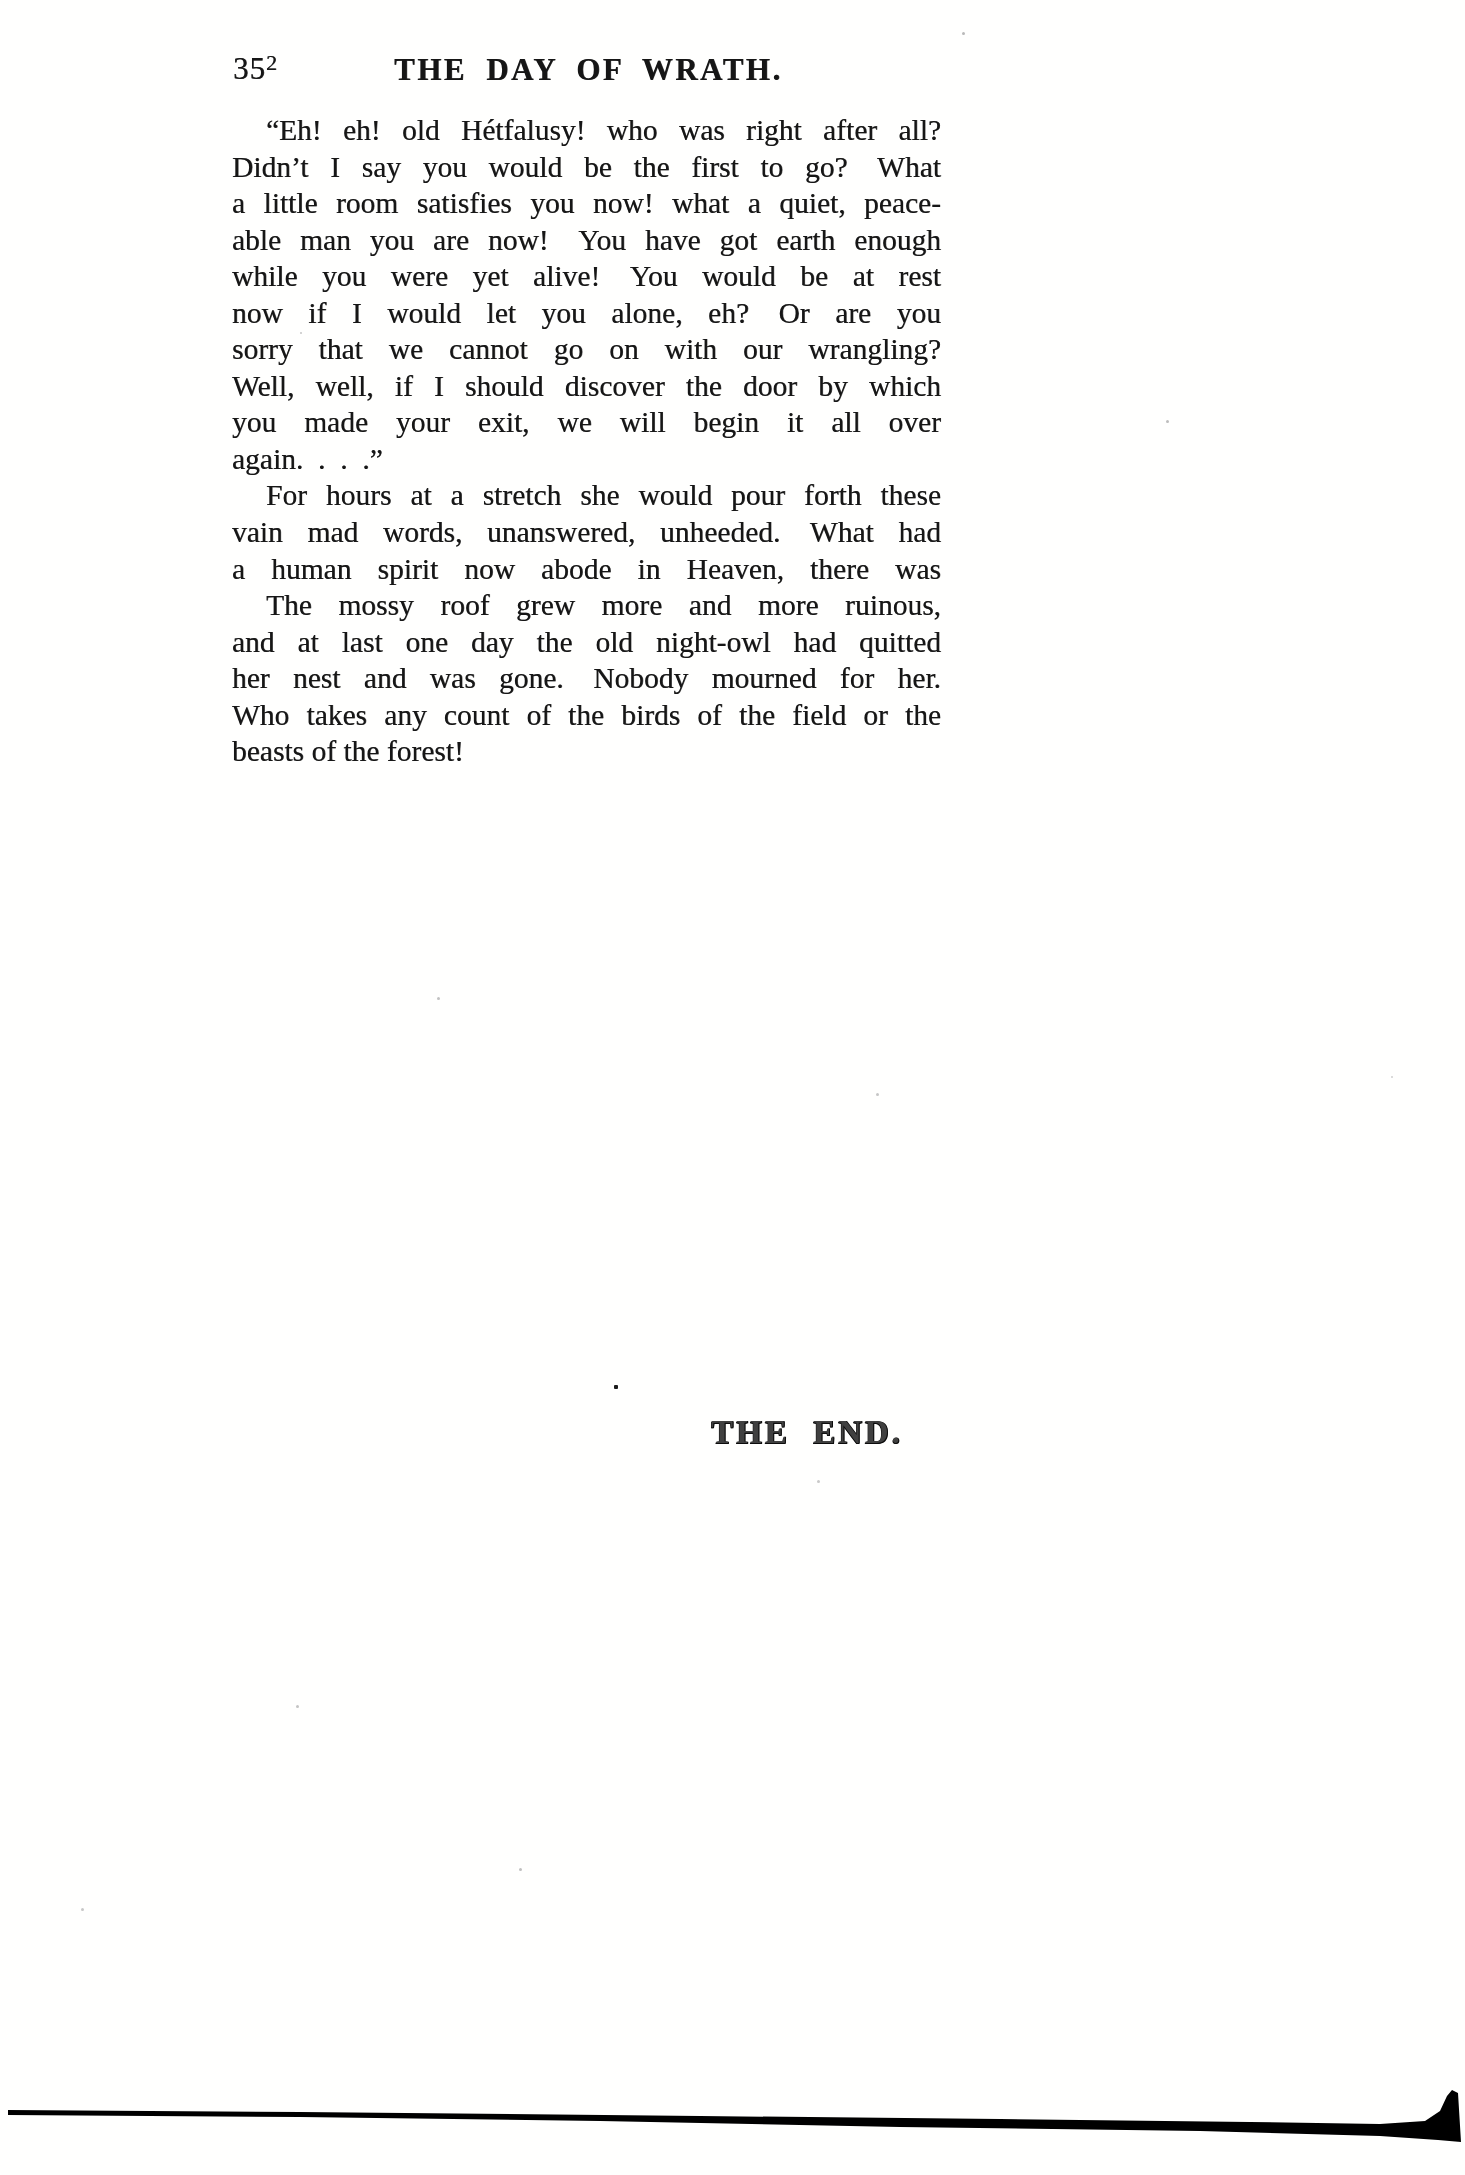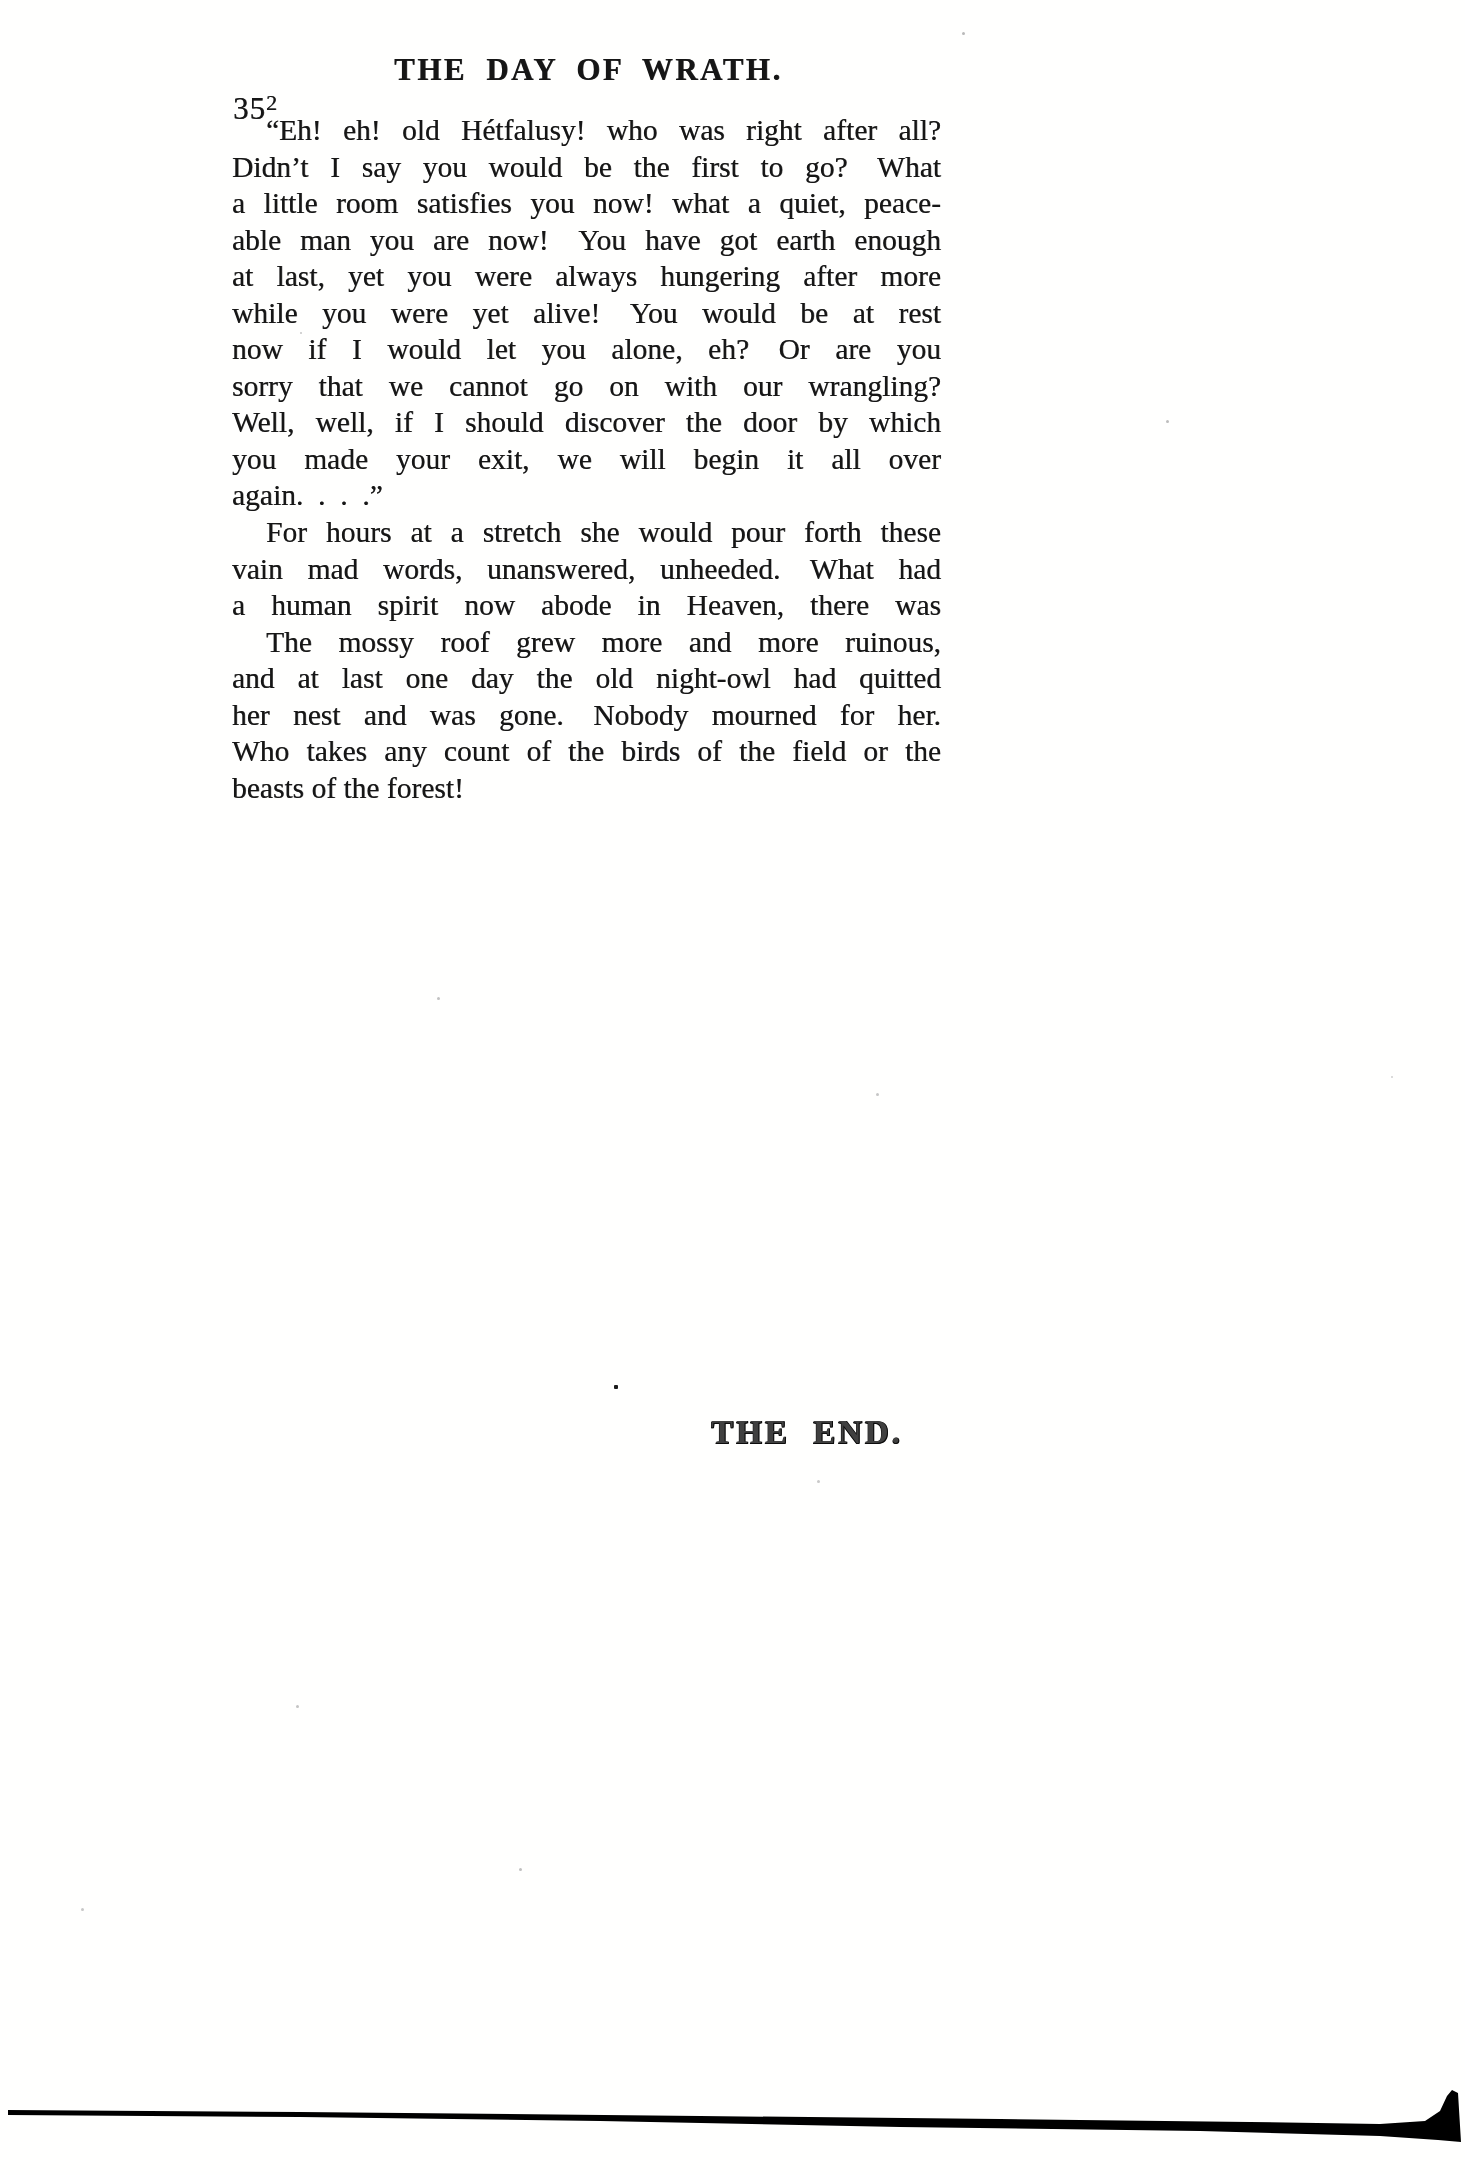--- a/index.html
+++ b/index.html
@@ -19,21 +19,20 @@
     background: #fffffe;
   }
   
   .pagenum {
     position: absolute;
     left: 233px;
     top: 50px;
     font-size: 31px;
     letter-spacing: 1px;
     text-shadow: 0.5px 0.3px 0 rgba(0,0,0,0.7);
-    margin-top: 40px;
   }
   .pagenum sup {
     font-size: 22px;
     vertical-align: 9px;
     letter-spacing: 0;
   }
   .running-title {
     position: absolute;
     left: 394px;
     top: 52px;
@@ -100,21 +99,20 @@
   <span class="pagenum"><span>35</span><sup>2</sup></span>
 
   <div class="running-title">THE DAY OF WRATH.</div>
 
   <main class="textblock">
 
     <div class="line indent">“Eh! eh! old Hétfalusy! who was right after all?</div>
     <div class="line">Didn’t I say you would be the first to go? What</div>
     <div class="line">a little room satisfies you now! what a quiet, peace-</div>
     <div class="line">able man you are now! You have got earth enough</div>
-    <div class="line">at last, yet you were always hungering after more</div>
     <div class="line">while you were yet alive! You would be at rest</div>
     <div class="line">now if I would let you alone, eh? Or are you</div>
     <div class="line">sorry that we cannot go on with our wrangling?</div>
     <div class="line">Well, well, if I should discover the door by which</div>
     <div class="line">you made your exit, we will begin it all over</div>
     <div class="line endline">again. . . .”</div>
 
     <div class="line indent">For hours at a stretch she would pour forth these</div>
     <div class="line">vain mad words, unanswered, unheeded. What had</div>
     <div class="line">a human spirit now abode in Heaven, there was</div>

